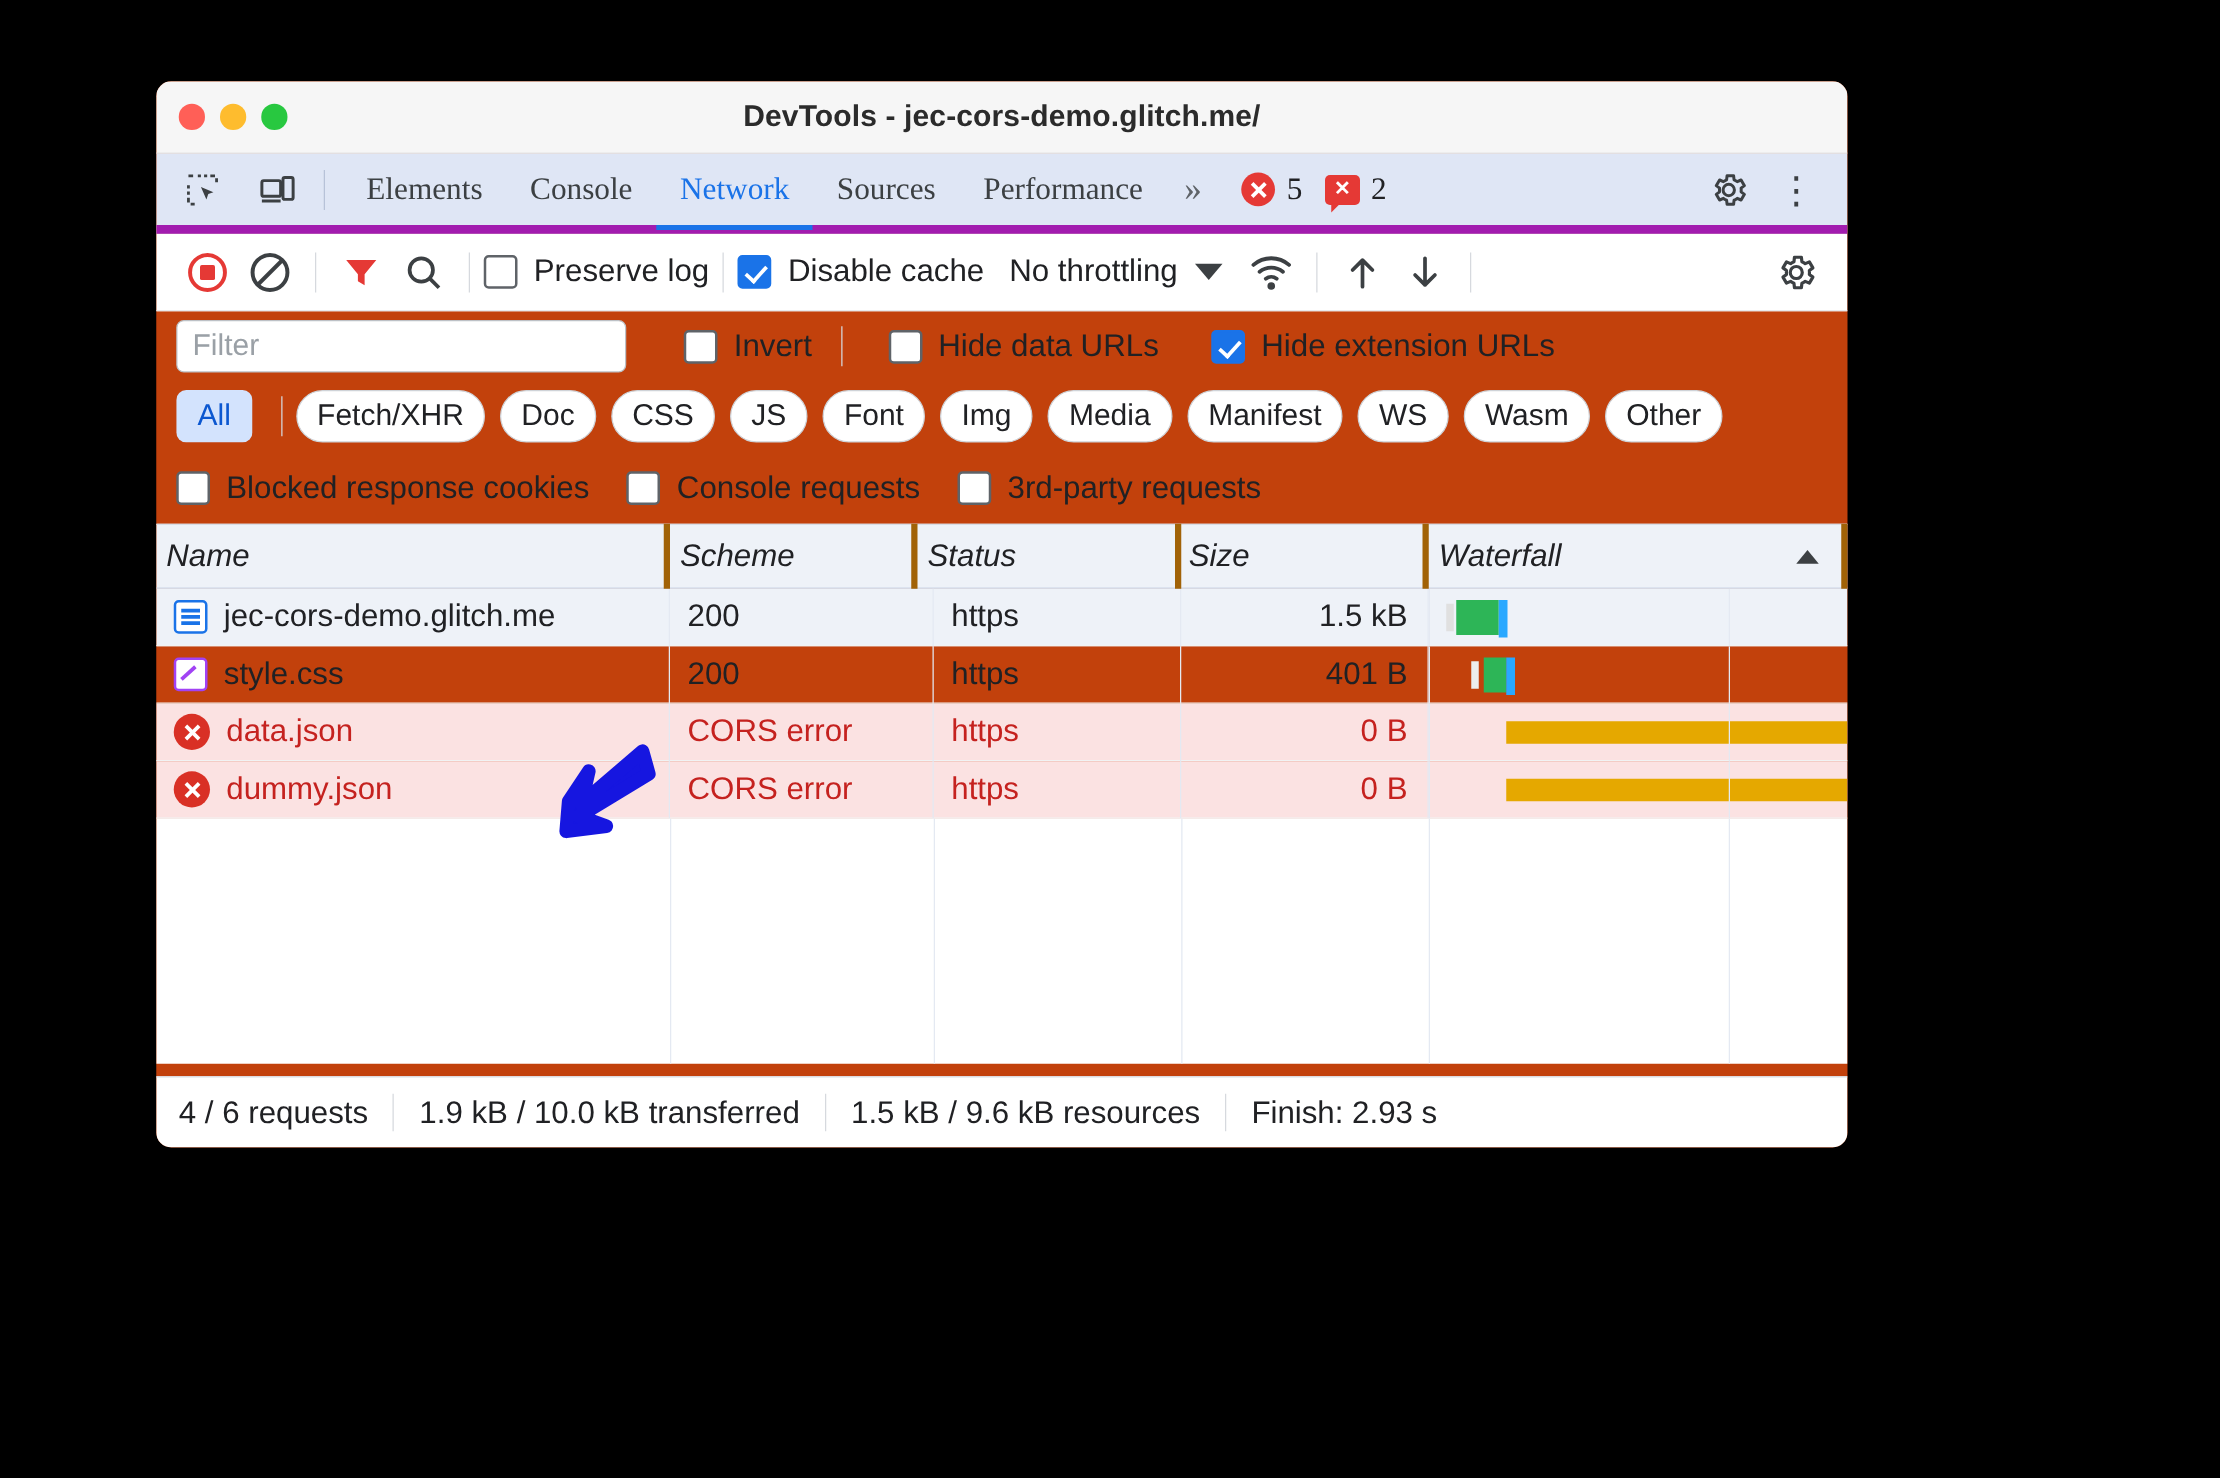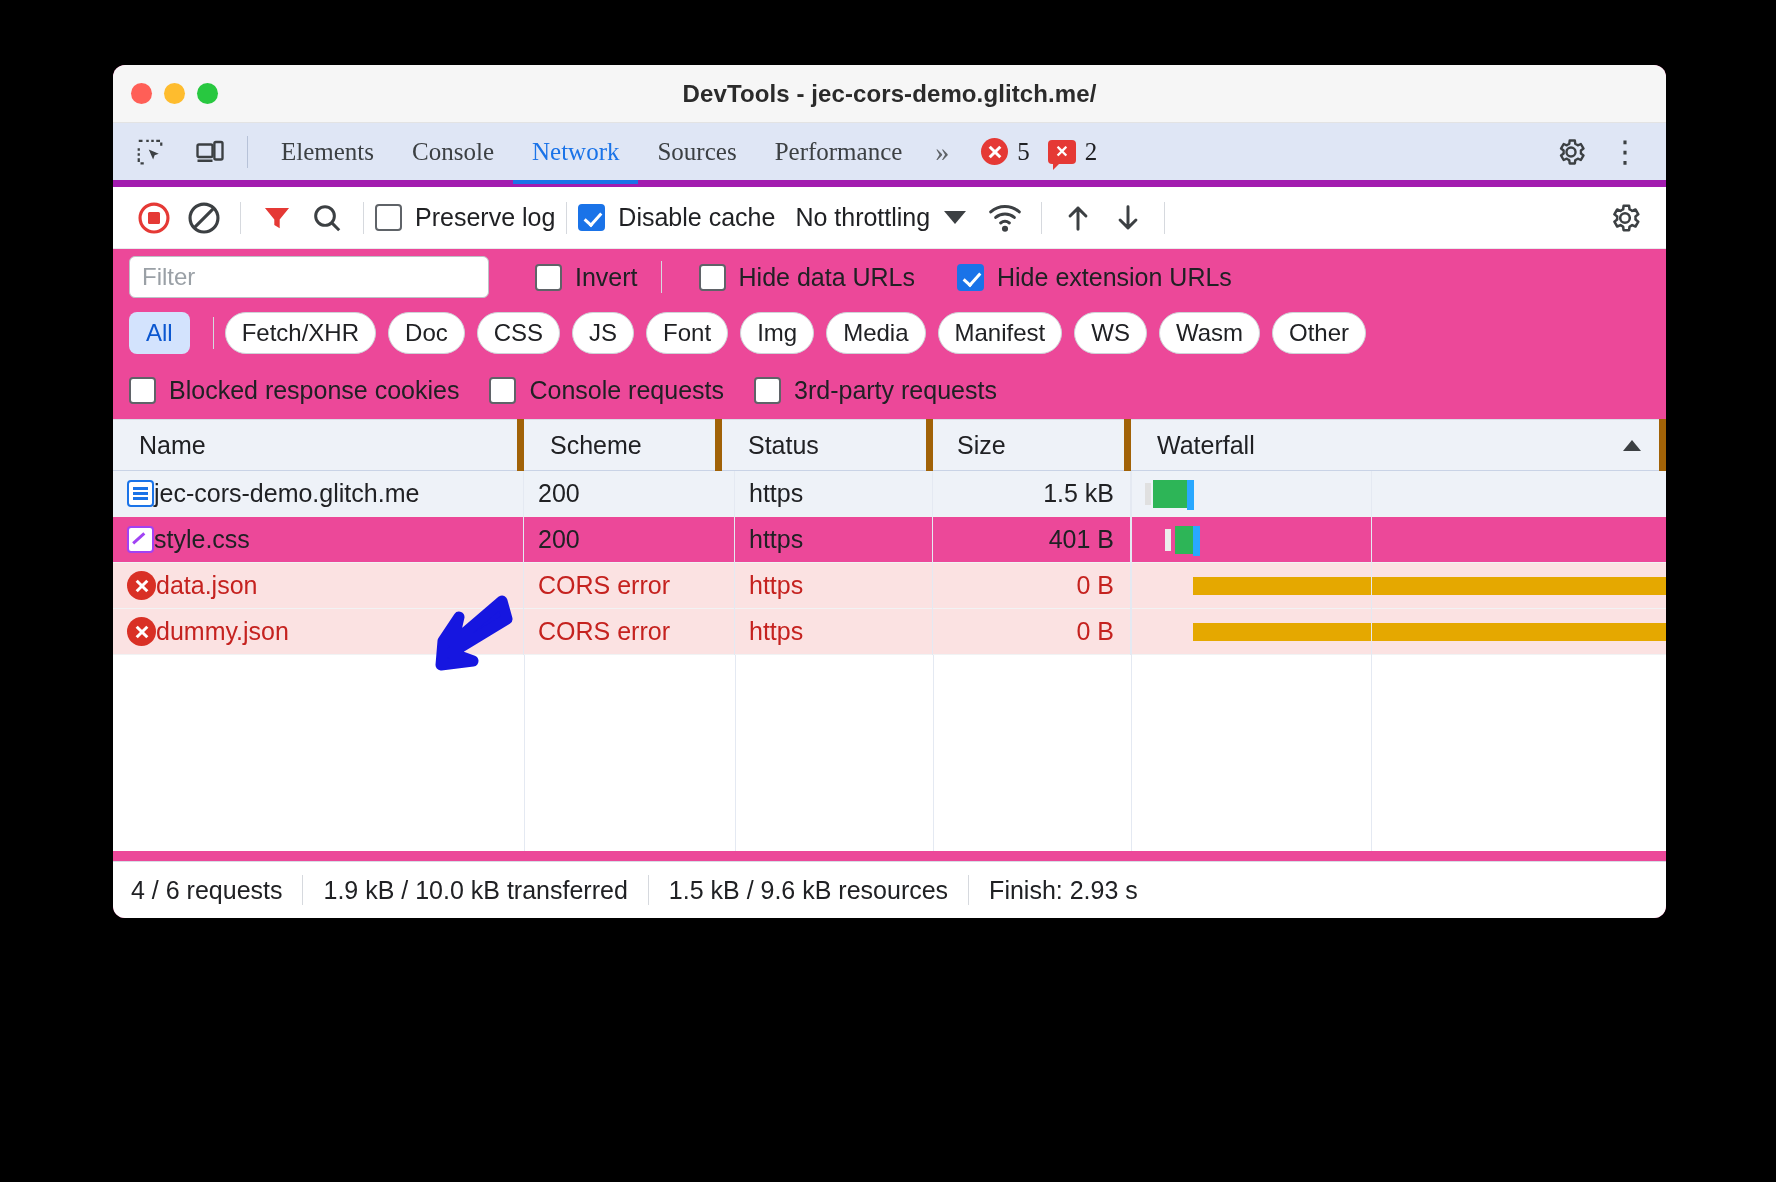--- a/index.html
+++ b/index.html
@@ -7,23 +7,23 @@
     margin: 0; padding: 0;
     width: 1776px; height: 1182px;
     background: #000;
     font-family: "Liberation Sans", sans-serif;
     overflow: hidden;
   }
   #root { position: relative; width: 1776px; height: 1182px; }
 
   .window {
     position: absolute;
-    left: 113px; top: 65px;
-    width: 1553px; height: 853px;
-    background: #ec4899;
+    left: 125px; top: 65px;
+    width: 1353px; height: 853px;
+    background: #c2410c;
     border-radius: 12px;
     overflow: hidden;
     box-shadow: 0 2px 14px rgba(0,0,0,.35);
   }
 
   
   .titlebar {
     position: relative;
     height: 58px;
     background: #f6f6f6;
@@ -192,22 +192,23 @@
   .table { width: 100%; }
   .thead {
     display: flex; height: 52px; align-items: center;
     background: #eef2f8;
     border-top: 1px solid #d8dde6;
     border-bottom: 1px solid #c9d3e6;
     font-size: 25px; color: #202124;
   }
   .th {
     height: 52px; display: flex; align-items: center;
-    padding-left: 26px; border-right: 7px solid #a16207;
+    padding-left: 8px; border-right: 5px solid #a16207;
     position: relative;
+    font-style: italic;
   }
   .c-name { width: 411px; }
   .c-status { width: 211px; }
   .c-scheme { width: 198px; }
   .c-size { width: 198px; justify-content: flex-end; padding-right: 16px; }
   .c-wf { flex: 1; }
   .sort-arrow {
     margin-left: auto; margin-right: 18px;
     width: 0; height: 0;
     border-left: 9px solid transparent;
@@ -222,21 +223,21 @@
   .row.alt { background: #eef2f8; }
   .row.err { background: #fbe2e2; }
   .row.err .td { color: #c5221f; }
   .td {
     height: 46px; display: flex; align-items: center;
     padding-left: 14px; border-right: 1px solid #e4e9f2;
     overflow: hidden; white-space: nowrap;
   }
   .td.c-size { justify-content: flex-end; padding-right: 16px; }
   .td.c-wf { border-right: none; position: relative; padding-left: 0; }
-  .name-cell { }
+  .name-cell { gap: 13px; }
 
   .ficon { width: 27px; height: 27px; flex: none; }
   .ficon-doc {
     border: 2.5px solid #1a73e8; border-radius: 4px;
     position: relative; background: #fff;
   }
   .ficon-doc i {
     position: absolute; left: 4px; right: 4px; height: 2.5px;
     background: #1a73e8; display: block;
   }

